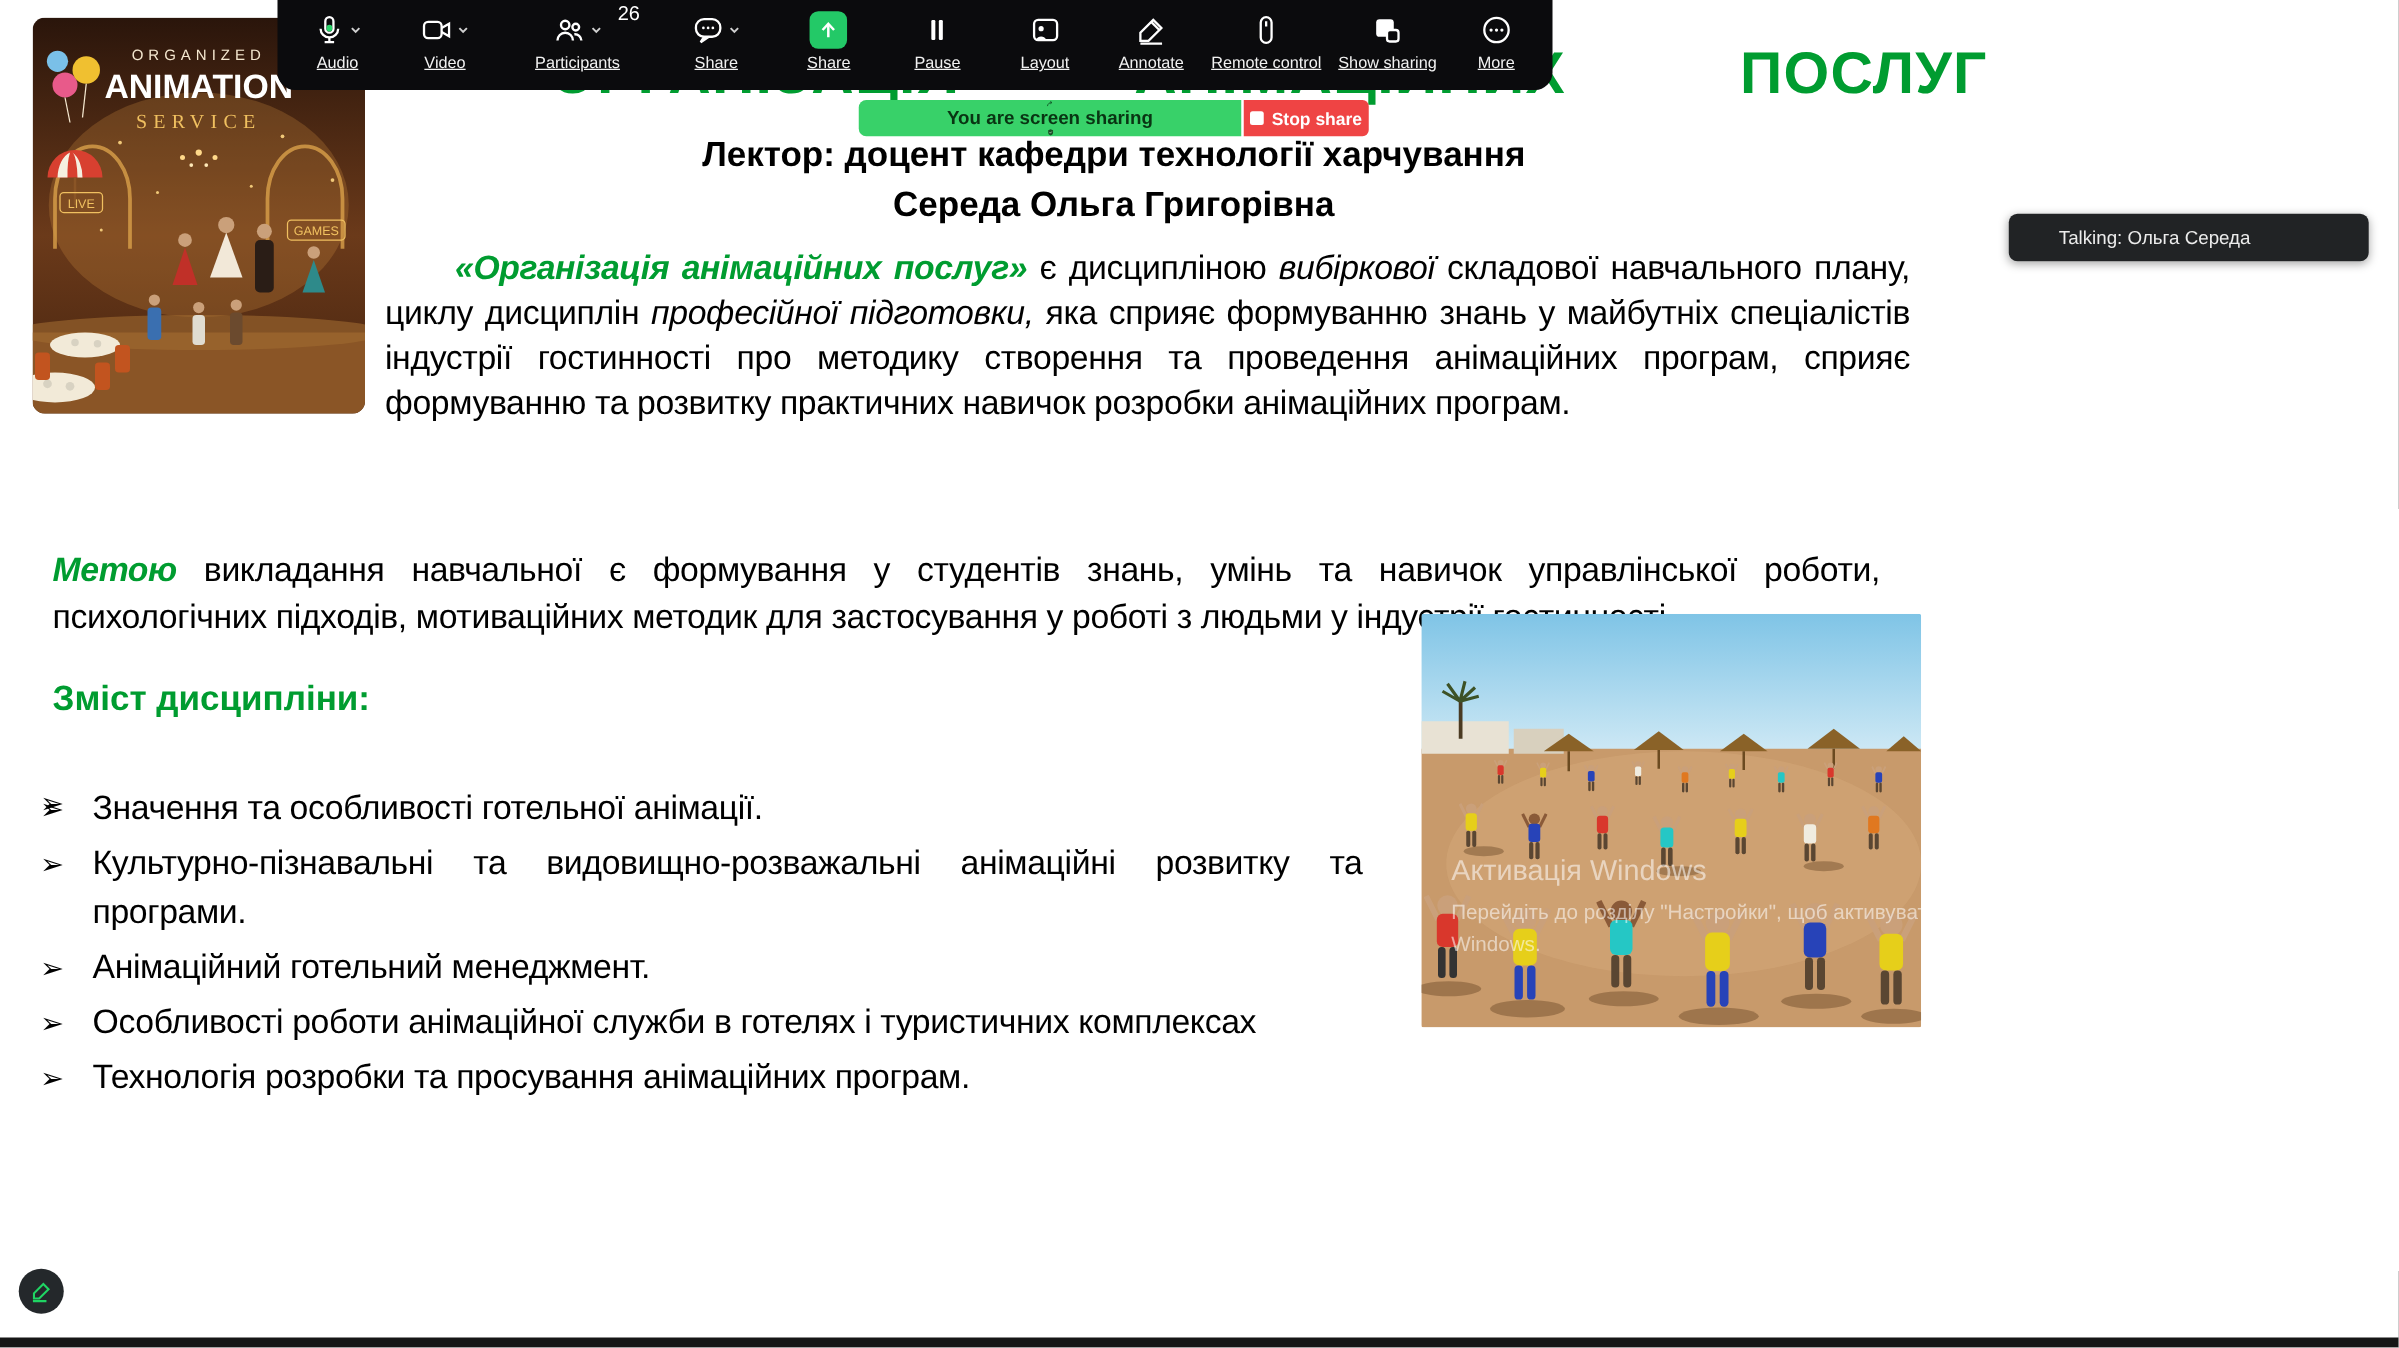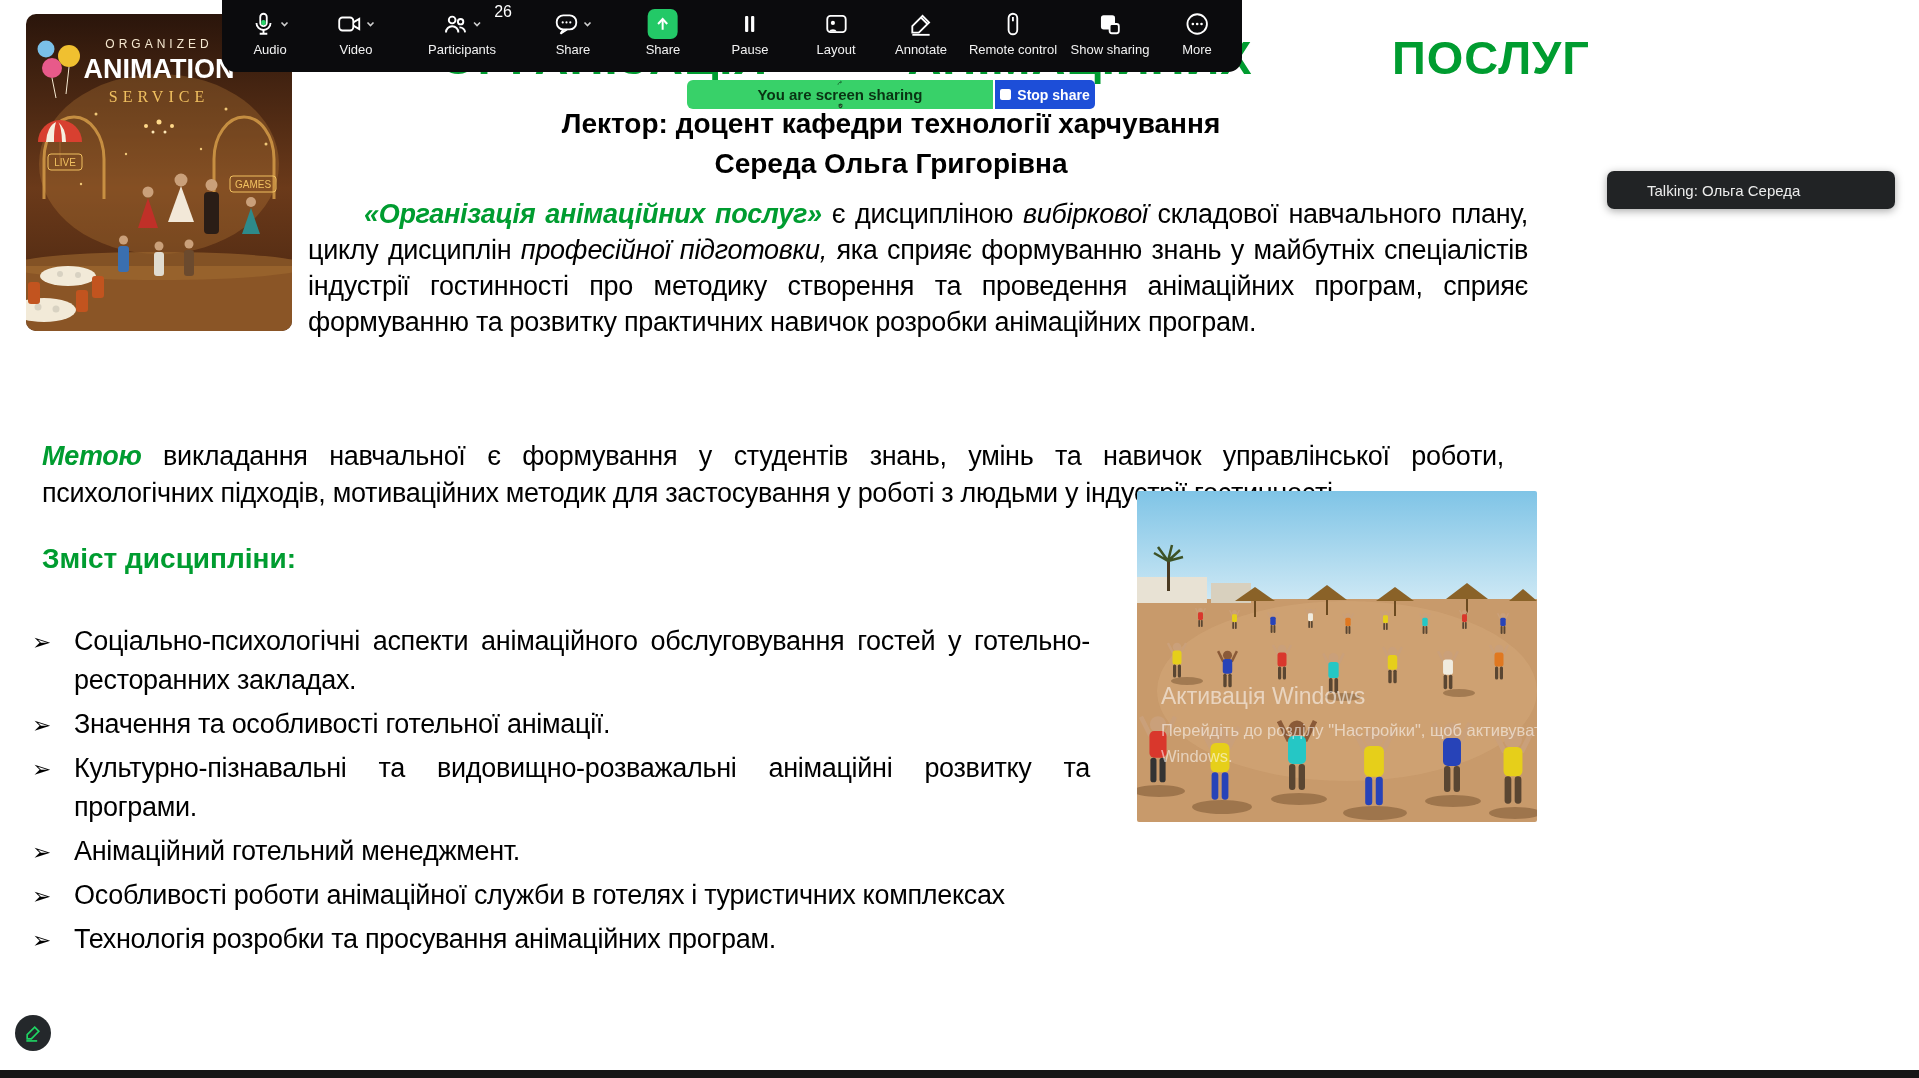--- a/index.html
+++ b/index.html
@@ -7,29 +7,29 @@
           font-family:"Liberation Sans",sans-serif;}
   
   #slide-title{position:absolute;left:440px;top:30px;width:1150px;z-index:1;
     font-size:47px;font-weight:bold;color:#009C30;letter-spacing:1px;white-space:nowrap;
     text-align:justify;text-align-last:justify;}
   
   #toolbar{position:absolute;left:222px;top:0;width:1020px;height:72px;background:#0b0b0d;
     border-radius:0 0 14px 14px;z-index:10;}
   .tb-item{position:absolute;top:7px;transform:translateX(-50%);text-align:center;cursor:pointer;}
   .tb-iconrow{height:34px;display:flex;align-items:center;justify-content:center;gap:3px;}
-  .tb-label{font-size:13px;color:#f2f2f2;margin-top:1px;white-space:nowrap;}
+  .tb-label{font-size:13px;color:#f2f2f2;margin-top:1px;white-space:nowrap;text-decoration:underline;}
   .badge{position:absolute;top:-4px;right:-16px;font-size:16px;color:#fff;}
   .chev{width:10px;height:10px;}
   .share-chip{width:30px;height:30px;background:#23c967;border-radius:7px;display:flex;align-items:center;justify-content:center;}
   
   #share-pill{position:absolute;left:687px;top:80px;width:306px;height:29px;background:#38d169;
     border-radius:6px 0 0 6px;z-index:11;display:flex;align-items:center;padding:0 10px;box-sizing:border-box;flex-direction:column;}
   #share-pill .msg{flex:1;text-align:center;font-size:15px;font-weight:bold;color:#093413;}
-  #stop-share{position:absolute;left:995px;top:80px;width:100px;height:29px;background:#1d4ed8;
+  #stop-share{position:absolute;left:995px;top:80px;width:100px;height:29px;background:#ef4444;
     border-radius:0 5px 5px 0;z-index:11;display:flex;align-items:center;justify-content:center;gap:6px;cursor:pointer;}
   #stop-share .sq{width:11px;height:11px;background:#fff;border-radius:2px;}
   #stop-share .txt{font-size:14px;font-weight:bold;color:#fff;}
   
   #talking{position:absolute;left:1607px;top:171px;width:288px;height:38px;background:rgba(16,18,20,.93);
     border-radius:7px;z-index:12;box-shadow:0 2px 8px rgba(0,0,0,.35);
     display:flex;align-items:center;padding-left:40px;box-sizing:border-box;
     font-size:15px;color:#ececec;}
   
   .hline{position:absolute;left:891px;transform:translateX(-50%);white-space:nowrap;
@@ -228,21 +228,21 @@
 
   <div id="lect1" class="hline">Лектор: доцент кафедри технології харчування</div>
   <div id="lect2" class="hline">Середа Ольга Григорівна</div>
 
   <div id="intro"><span class="green-lead">«Організація анімаційних послуг»</span><span> є дисципліною </span><span class="ital">вибіркової</span><span> складової навчального плану, циклу дисциплін </span><span class="ital">професійної підготовки,</span><span> яка сприяє формуванню знань у майбутніх спеціалістів індустрії гостинності про методику створення та проведення анімаційних програм, сприяє формуванню та розвитку практичних навичок розробки анімаційних програм.</span></div>
 
   <div id="aim"><span class="green-lead">Метою</span><span> викладання навчальної є формування у студентів знань, умінь та навичок управлінської роботи, психологічних підходів, мотиваційних методик для застосування у роботі з людьми у індустрії гостинності</span></div>
 
   <div id="contents-h">Зміст дисципліни:</div>
   <div id="bullets">
-    <div class="bitem"><span class="bmark">➢</span><span>Соціально-психологічні аспекти анімаційного обслуговування гостей у готельно-ресторанних закладах.</span></div>
+    <div class="bitem"><span class="bmark">➢</span></div>
     <div class="bitem"><span class="bmark">➢</span><span>Значення та особливості готельної анімації.</span></div>
     <div class="bitem"><span class="bmark">➢</span><span>Культурно-пізнавальні та видовищно-розважальні анімаційні розвитку та програми.</span></div>
     <div class="bitem"><span class="bmark">➢</span><span> Анімаційний готельний менеджмент.</span></div>
     <div class="bitem"><span class="bmark">➢</span><span>Особливості роботи анімаційної служби в готелях і туристичних комплексах</span></div>
     <div class="bitem"><span class="bmark">➢</span><span>Технологія розробки та просування анімаційних програм.</span></div>
   </div>
 
   <div id="poster">
     <svg width="266" height="317" viewBox="0 0 266 317">
       <defs>

